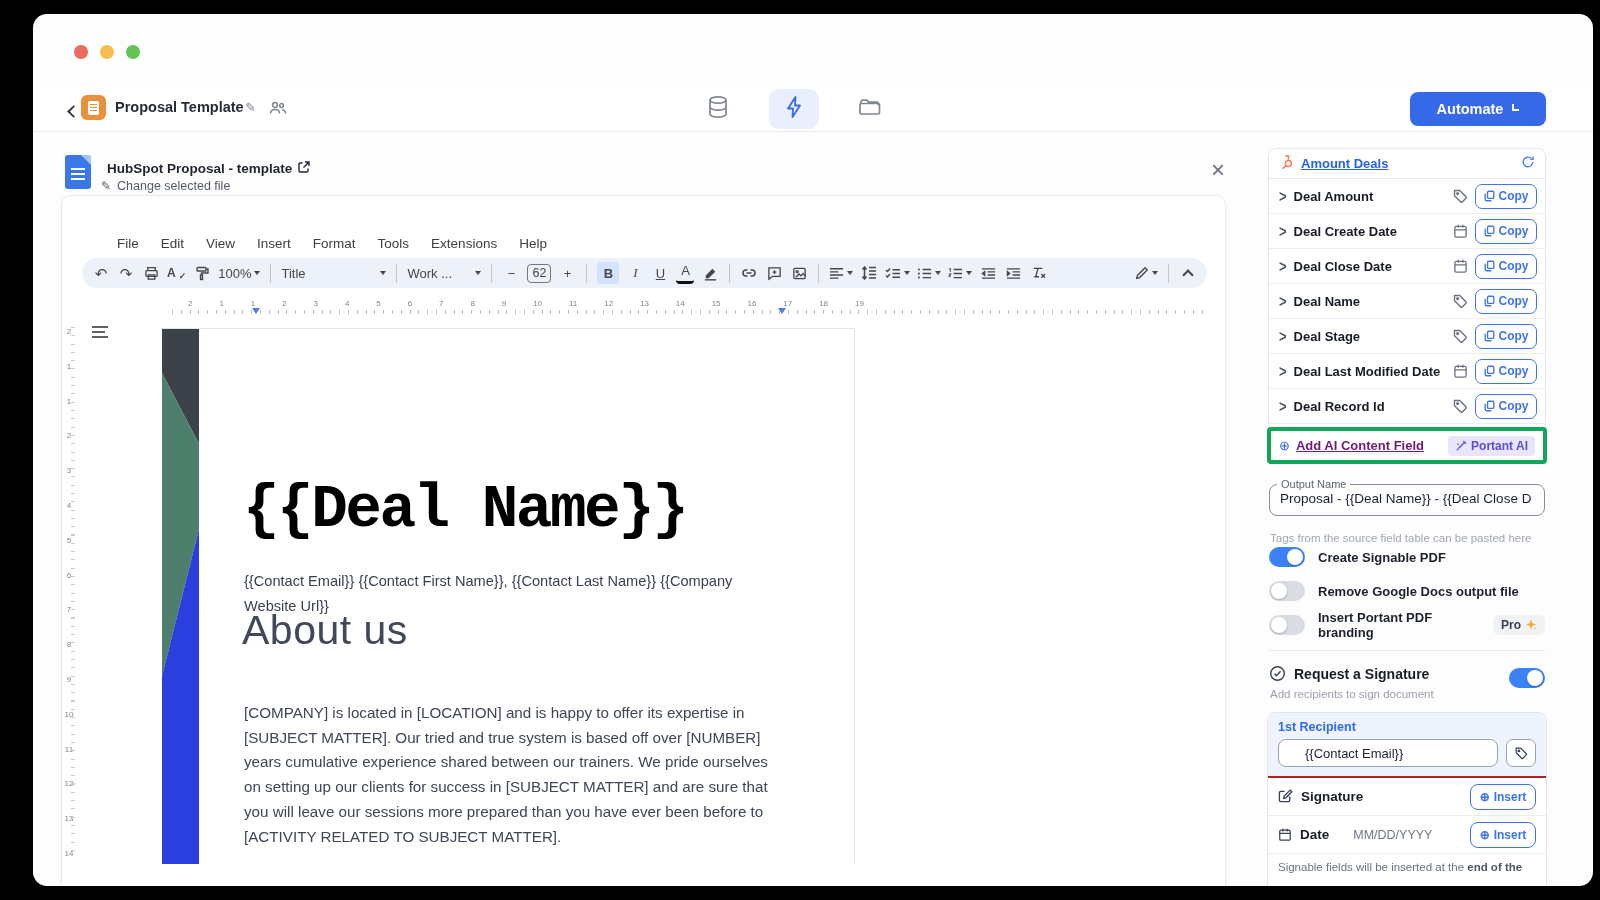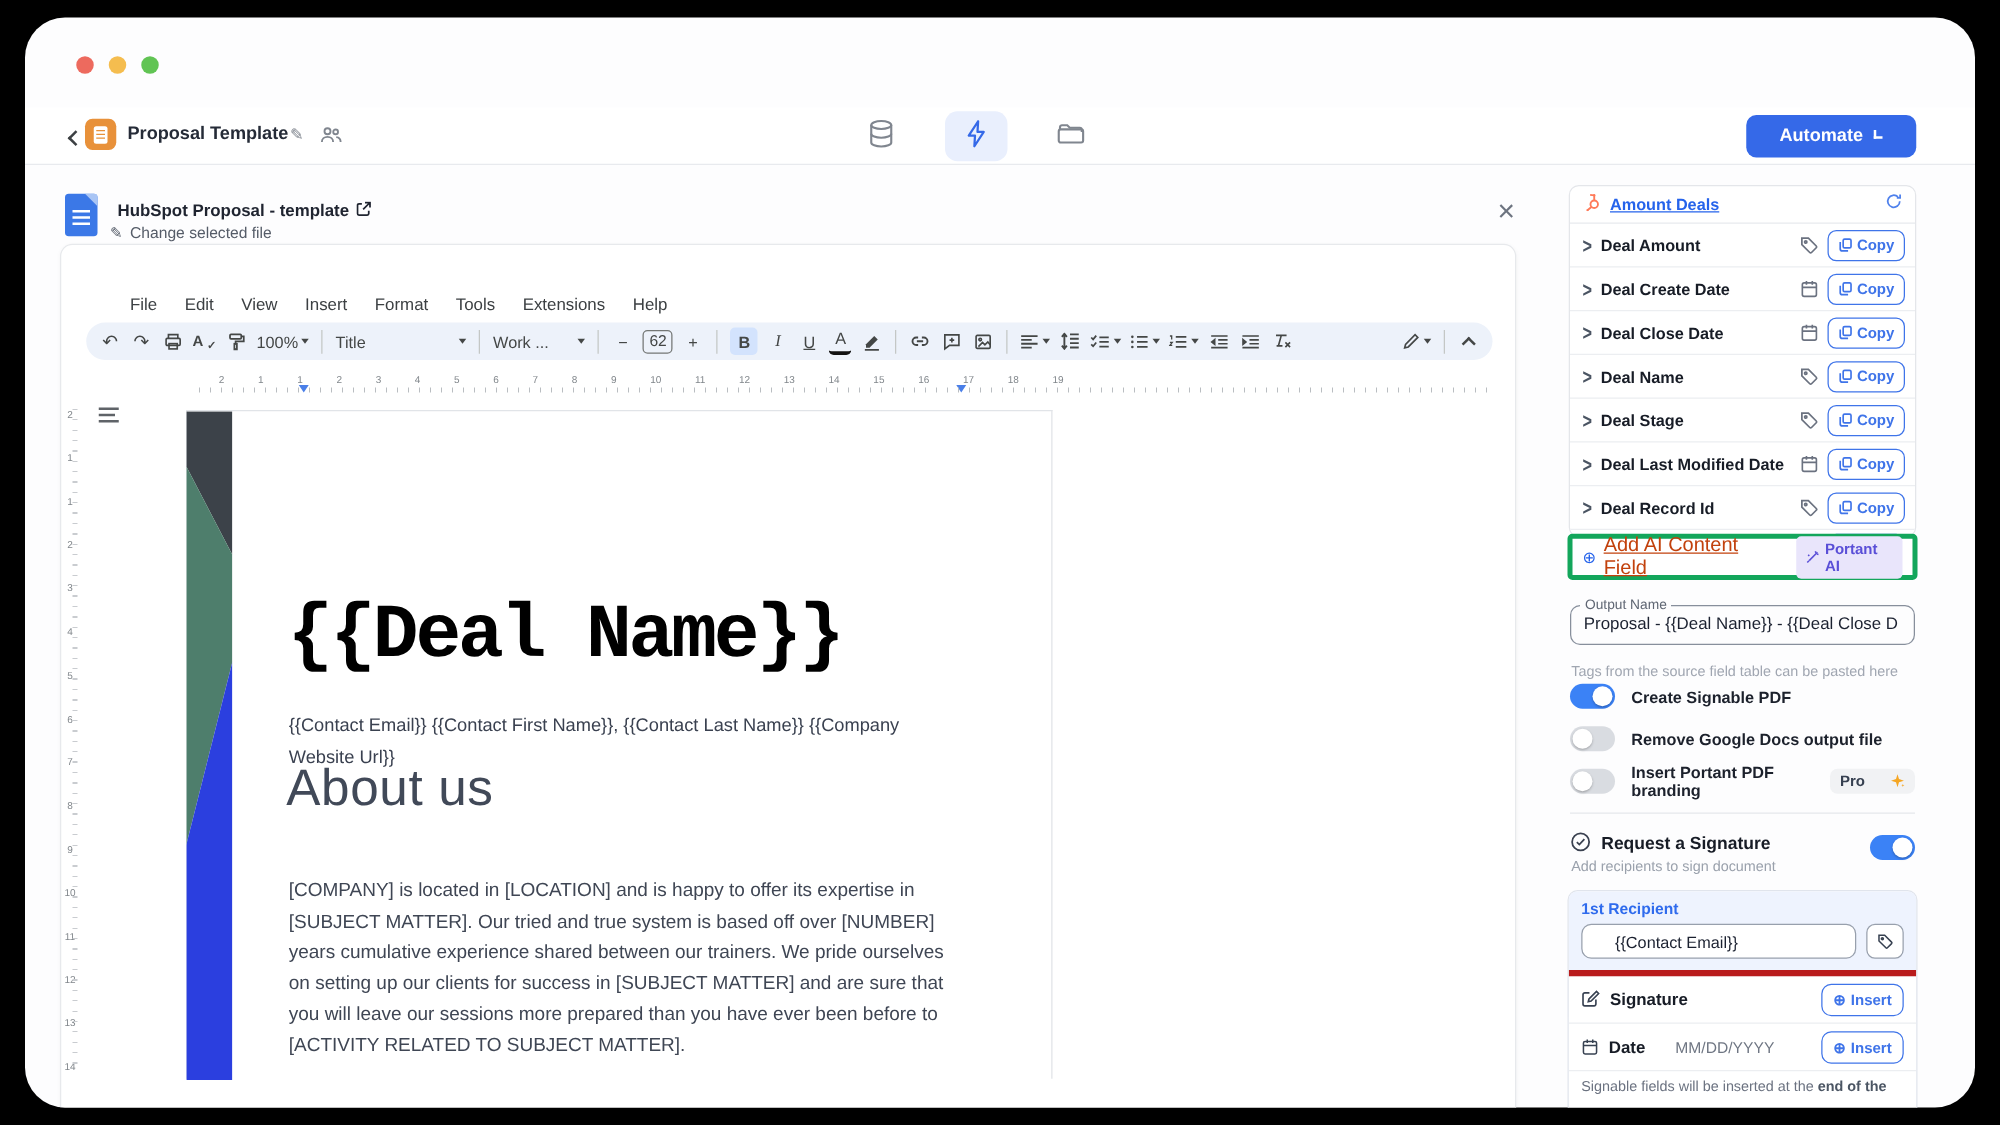--- a/index.html
+++ b/index.html
@@ -1,17 +1,17 @@
 <!DOCTYPE html>
 <html><head>
 <meta charset="utf-8">
 <style>
   *{margin:0;padding:0;box-sizing:border-box}
   html,body{width:1600px;height:900px;background:#000;font-family:"Liberation Sans",sans-serif;overflow:hidden}
-  #window{position:absolute;left:20px;top:14px;width:1560px;height:872px;background:#fdfdfe;border-radius:32px;overflow:hidden}
+  #window{position:absolute;left:33px;top:14px;width:1560px;height:872px;background:#fdfdfe;border-radius:14px;overflow:hidden}
   
   .traffic{position:absolute;top:31px;left:41px;display:flex;gap:12px}
   .traffic span{width:14px;height:14px;border-radius:50%}
   .t-red{background:#ed6a5e}.t-yellow{background:#f5bd4f}.t-green{background:#61c454}
   #topbar{position:absolute;left:0;top:72px;width:100%;height:46px;border-bottom:1px solid #e8eaee;background:#fff}
   .chev{display:inline-block;width:9px;height:9px;border-left:2.2px solid #3c4043;border-bottom:2.2px solid #3c4043}
   .chev-left{transform:rotate(45deg)}
   .back{position:absolute;left:36px;top:16px;cursor:pointer}
   .tpl-icon{position:absolute;left:48px;top:9px;width:25px;height:25px;border-radius:6px;background:#e8913a;display:flex;align-items:center;justify-content:center}
   .tpl-icon i{display:block;width:11px;height:14px;background:#fff;border-radius:2px;position:relative}
@@ -73,41 +73,41 @@
   .sb-head .src{font-size:13px;font-weight:bold;color:#2563eb;text-decoration:underline;cursor:pointer}
   .sb-head .sp{flex:1}
   .f-row{height:35px;display:flex;align-items:center;padding:0 8px 0 10px;gap:7px;border-bottom:1px solid #eceef1}
   .f-chev{color:#4b5563;font-size:13px;font-weight:bold;cursor:pointer;transform:scaleY(1.3)}
   .f-label{font-size:13px;font-weight:bold;color:#171c26;flex:1}
   .type-ic svg{display:block}
   .copy-btn{width:62px;height:25px;border:1.6px solid #3f74e9;border-radius:7px;color:#3f74e9;font-size:12px;font-weight:bold;display:flex;align-items:center;justify-content:center;gap:4px;cursor:pointer;background:#fff}
   .row-partial{height:9px;overflow:hidden;display:flex;justify-content:flex-end;padding:3px 8px 0 0}
   .row-partial .copy-stub{width:62px;height:20px;border:1.6px solid #3f74e9;border-radius:7px}
   .ai-box{position:absolute;left:1234px;top:413px;width:280px;height:37px;border:4px solid #13a65b;border-radius:4px;background:#fff;display:flex;align-items:center;padding:0 8px;gap:6px}
-  .ai-link{font-size:16px;font-weight:normal;color:#c2410c;text-decoration:underline;cursor:pointer}
+  .ai-link{font-size:13px;font-weight:bold;color:#701a75;text-decoration:underline;cursor:pointer}
   .ai-plus{color:#2563eb;font-size:13px}
   .ai-sp{flex:1}
   .ai-badge{background:#e9e5fb;border-radius:4px;padding:3px 7px;display:flex;align-items:center;gap:4px;font-size:12px;font-weight:bold;color:#5a4fd7;cursor:pointer}
   .out-fs{position:absolute;left:1236px;top:464px;width:276px;height:38px;border:1px solid #878f9c;border-radius:8px}
   .out-fs legend{font-size:11px;color:#5f6673;margin-left:7px;padding:0 4px}
   .out-val{font-size:13.5px;color:#1b2130;padding:1px 10px 0;white-space:nowrap;overflow:hidden}
   .out-help{position:absolute;left:1237px;top:518px;font-size:11.5px;color:#a0a6b1}
   .tg-row{position:absolute;left:1236px;width:276px;height:24px;display:flex;align-items:center;gap:13px}
   .tgl{width:36px;height:20px;border-radius:10px;background:#d9dce1;position:relative;cursor:pointer;flex:0 0 auto}
   .tgl::after{content:"";position:absolute;top:2px;left:2px;width:16px;height:16px;border-radius:50%;background:#fff;box-shadow:0 1px 2px rgba(0,0,0,.25);transition:left .1s}
   .tgl[data-state="on"]{background:#3b82f6}
   .tgl[data-state="on"]::after{left:18px}
   .tg-label{font-size:13px;font-weight:600;color:#1c212c;flex:1}
-  .pro-badge{background:#f1f2f4;border-radius:6px;padding:3px 8px;font-size:12px;font-weight:bold;color:#374151;display:flex;align-items:center;gap:20px}
+  .pro-badge{background:#f1f2f4;border-radius:6px;padding:3px 8px;font-size:12px;font-weight:bold;color:#374151;display:flex;align-items:center;gap:4px}
   .sb-div{position:absolute;left:1236px;top:636px;width:276px;height:1px;background:#e5e7eb}
   .rs-title{position:absolute;left:1236px;top:651px;display:flex;align-items:center;gap:8px;font-size:14px;font-weight:bold;color:#171c26}
   .rs-sub{position:absolute;left:1237px;top:674px;font-size:11.5px;color:#9aa1ac}
   .rs-tgl{position:absolute;left:1476px;top:654px}
   .rcpt-card{position:absolute;left:1234px;top:698px;width:280px;height:200px;background:#fff;border:1px solid #e0e4ec;border-radius:8px;overflow:hidden}
-  .rcpt-blue{background:#eef3fe;padding:7px 10px 9px;border-bottom:5px solid #b91c1c}
+  .rcpt-blue{background:#eef3fe;padding:7px 10px 9px;border-bottom:2px solid #b91c1c}
   .rcpt-label{font-size:12.5px;font-weight:bold;color:#2f6bed;margin-bottom:5px}
   .rcpt-row{display:flex;gap:8px}
   .rcpt-input{flex:1;height:28px;background:#fff;border:1px solid #98a0ad;border-radius:8px;display:flex;align-items:center;padding:0 26px;font-size:13px;color:#1b2130}
   .tag-btn{width:30px;height:28px;background:#fff;border:1px solid #98a0ad;border-radius:7px;display:flex;align-items:center;justify-content:center;cursor:pointer}
   .sig-row{height:38px;display:flex;align-items:center;padding:0 10px;gap:8px;border-bottom:1px solid #eceef1}
   .sig-label{font-size:13.5px;font-weight:bold;color:#171c26}
   .sig-ph{font-size:12.5px;color:#6f7683;margin-left:16px}
   .sig-sp{flex:1}
   .ins-btn{width:66px;height:26px;border:1.6px solid #3f74e9;border-radius:8px;color:#3f74e9;font-size:12px;font-weight:bold;display:flex;align-items:center;justify-content:center;gap:4px;cursor:pointer;background:#fff}
   .sb-note{padding:7px 10px 0;font-size:11.5px;color:#6b7280}

